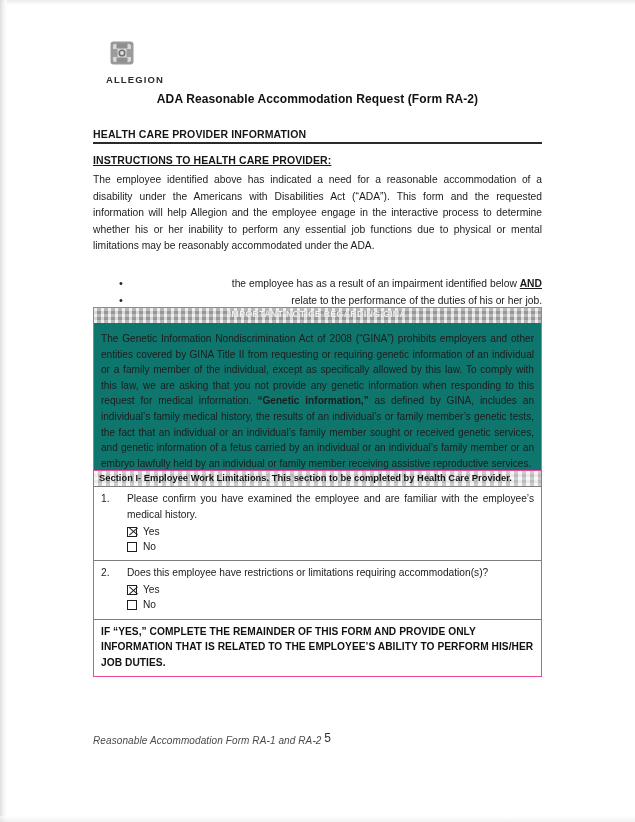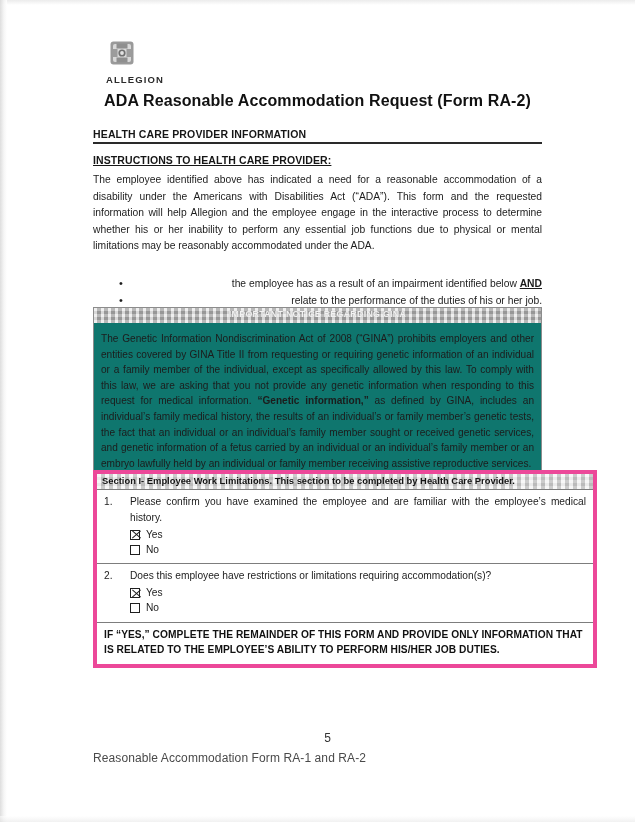--- a/index.html
+++ b/index.html
@@ -66,21 +66,21 @@
     color: #2b2b2b;
     font-family: "Liberation Sans", sans-serif;
   }
 
   
   .doc-title {
     position: absolute;
     left: 0; top: 92px;
     width: 635px;
     text-align: center;
-    font-size: 16px;
+    font-size: 12px;
     font-weight: bold;
     letter-spacing: .1px;
     color: #111;
   }
 
   
   .hcp-heading {
     position: absolute;
     left: 93px;
     top: 128px;
@@ -186,22 +186,22 @@
     text-align: justify;
     color: #1c1c1c;
   }
   .gina-text b { font-weight: bold; }
 
   
   .section-table {
     position: absolute;
     left: 93px;
     top: 470px;
-    width: 504px;
-    border: 4px solid #ec4899;
+    width: 449px;
+    border: 1px solid #ec4899;
     box-sizing: border-box;
   }
   .section-band {
     height: 15px;
     position: relative;
     overflow: hidden;
     background-color: #dcdcdc;
     background-image:
       repeating-linear-gradient(90deg,
         rgba(255,255,255,.6) 0px, rgba(255,255,255,.6) 4px,
@@ -297,22 +297,23 @@
   
   .footer {
     position: absolute;
     left: 93px;
     top: 735px;
     width: 449px;
     height: 14px;
   }
   .footer-note {
     position: absolute;
-    left: 0; top: 16px;
-    font-size: 12px;
+    left: 0; top: 0;
+    font-size: 10px;
+    font-style: italic;
     color: #4a4a4a;
     letter-spacing: .1px;
   }
   .footer-page {
     position: absolute;
     left: 0; right: 0; top: -4px;
     text-align: center;
     font-size: 12px;
     color: #333;
     margin-left: 20px;

